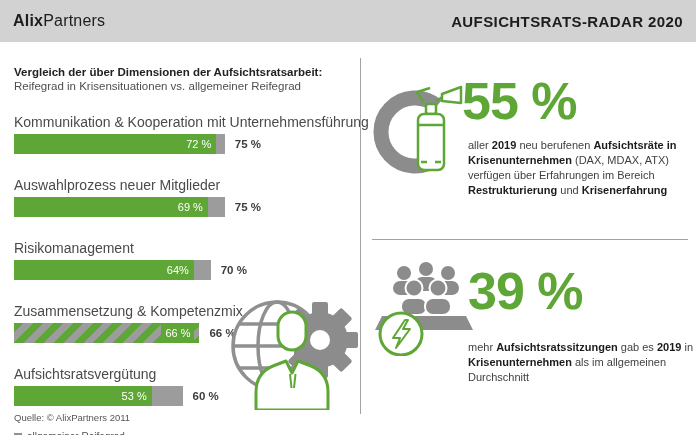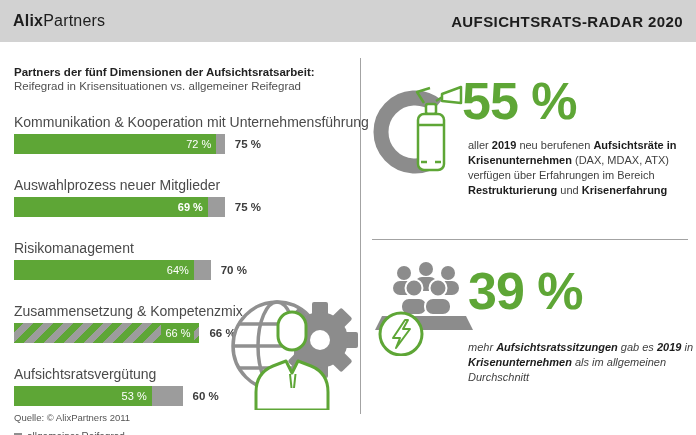--- a/index.html
+++ b/index.html
@@ -57,56 +57,56 @@
   .stat-value1 {
     position:absolute; left:462px; top:72px; font-size:52px; line-height:58px;
     font-weight:800; color:#5ea636; letter-spacing:-1px;
   }
   .stat-text1 { position:absolute; left:468px; top:138px; width:226px; font-size:11px; line-height:15px; color:#3f3f3f; }
   .stat-icon2 { position:absolute; left:374px; top:258px; }
   .stat-value2 {
     position:absolute; left:468px; top:262px; font-size:52px; line-height:58px;
     font-weight:800; color:#5ea636; letter-spacing:-1px;
   }
-  .stat-text2 { position:absolute; left:468px; top:340px; width:226px; font-size:11px; line-height:15px; color:#3f3f3f;font-style:italic; }
+  .stat-text2 { position:absolute; left:468px; top:340px; width:226px; font-size:11px; line-height:15px; color:#3f3f3f; }
   .stat-text1 .b, .stat-text2 .b { font-weight:700; color:#1c1c1c; }
 
   .footer { position:absolute; left:14px; top:412px; font-size:9.5px; color:#565656; }
 </style>
 </head>
 <body>
 
 <div class="canvas">
 
   <div class="header">
     <div class="logo"><span class="lb">Alix</span><span>Partners</span></div>
     <div class="header-title">AUFSICHTSRATS-RADAR 2020</div>
   </div>
 
   <div class="left-panel">
-    <div class="chart-title">Partners der fünf Dimensionen der Aufsichtsratsarbeit:</div>
+    <div class="chart-title">Vergleich der über Dimensionen der Aufsichtsratsarbeit:</div>
     <div class="chart-subtitle">Reifegrad in Krisensituationen vs. allgemeiner Reifegrad</div>
 
     <div>
   <div class="bar-group bar-row">
     <div class="bar-label">Kommunikation &amp; Kooperation mit Unternehmensführung</div>
     <div class="bar-track">
       <div class="bar-general" style="width: 75%;"></div>
       <div class="bar-crisis" style="width: 72%;">
         <span class="bar-inside-value">72 %</span>
       </div>
       <span class="bar-outside-value" style="left: calc(75% + 10px);">75 %</span>
     </div>
   </div>
 
   <div class="bar-group bar-row">
     <div class="bar-label">Auswahlprozess neuer Mitglieder</div>
     <div class="bar-track">
       <div class="bar-general" style="width: 75%;"></div>
-      <div class="bar-crisis" style="width: 69%; font-weight: bold;">
+      <div class="bar-crisis" style="width: 69%;">
         <span class="bar-inside-value">69 %</span>
       </div>
       <span class="bar-outside-value" style="left: calc(75% + 10px);">75 %</span>
     </div>
   </div>
 
   <div class="bar-group bar-row">
     <div class="bar-label">Risikomanagement</div>
     <div class="bar-track">
       <div class="bar-general" style="width: 70%;"></div>

